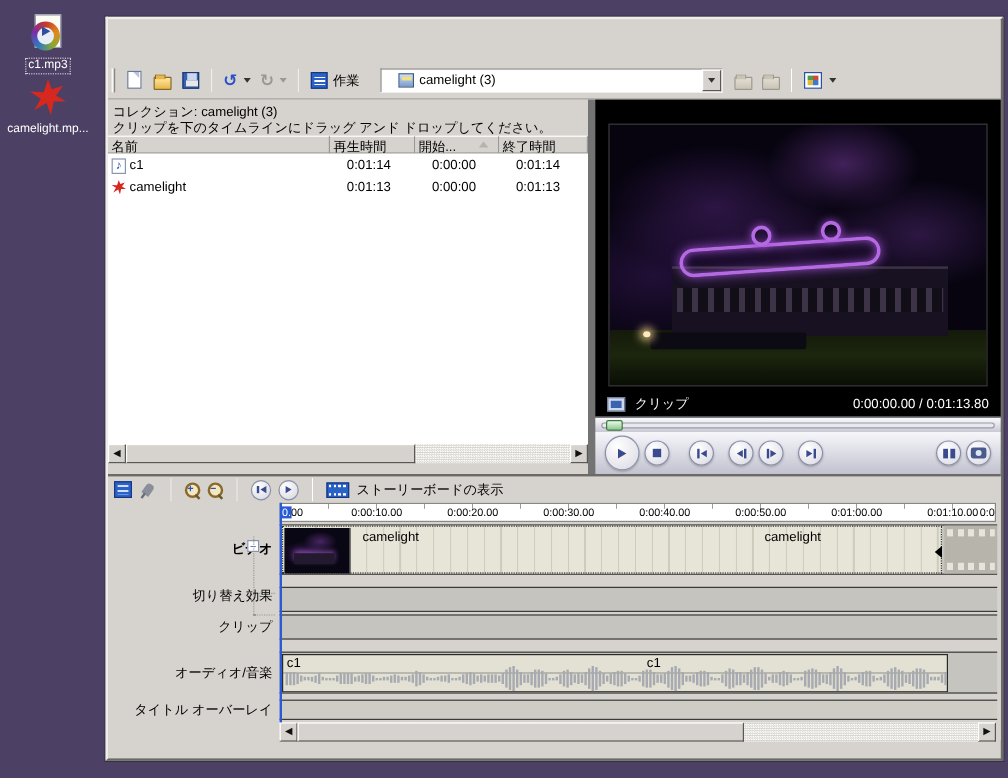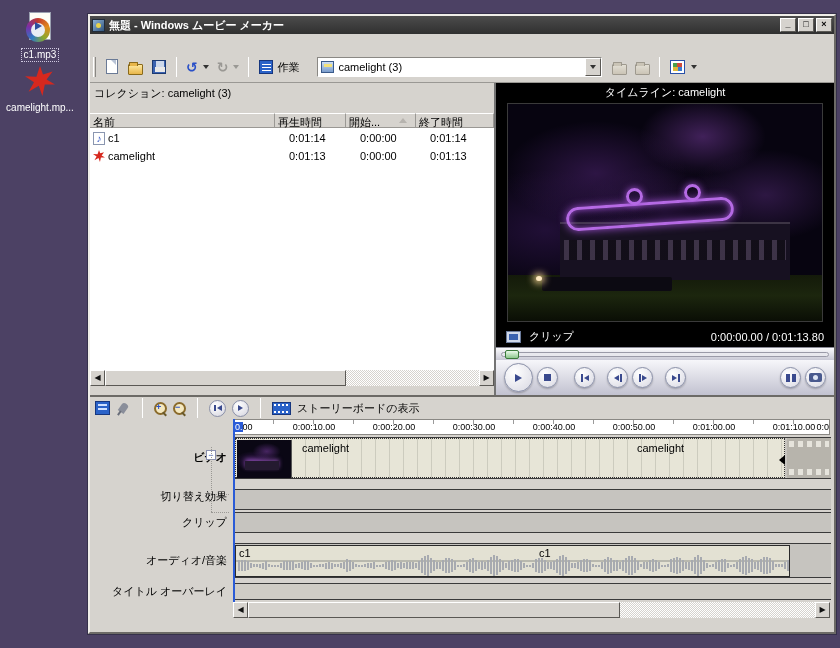--- a/index.html
+++ b/index.html
@@ -46,30 +46,30 @@
   .folder::before { content:""; position:absolute; left:0; top:-3px; width:7px; height:3px; background:#e8b64a; border:1px solid #8a6a1a; border-bottom:none; border-radius:1px 1px 0 0; }
   .folder.dim { filter:grayscale(.8); opacity:.55; }
   .icon-save { width:14px; height:14px; margin:1px; background:#3a62b0; border:1px solid #1c3a72; position:relative; }
   .icon-save::before { content:""; position:absolute; left:3px; top:0; width:8px; height:6px; background:#cdd8ea; }
   .icon-save::after { content:""; position:absolute; left:2px; bottom:1px; width:10px; height:5px; background:#e8e8e8; }
   .arrowglyph { font-size:14px; font-weight:bold; line-height:16px; }
   .blue { color:#2a50c8; } .gray { color:#9a9894; }
   .icon-tasks { width:14px; height:14px; background:#2a62c8; border:1px solid #16367e; margin:1px; position:relative; }
   .icon-tasks::after { content:""; position:absolute; left:2px; top:3px; width:9px; height:7px;
     background:repeating-linear-gradient(#fff 0 1px,transparent 1px 3px); }
-  .combo { width:285px; height:20px; background:#fff; border:1px solid; border-color:#8a8884 #fff #fff #8a8884; display:flex; align-items:center; padding-left:3px; gap:4px; margin-left:14px; }
+  .combo { width:285px; height:20px; background:#fff; border:1px solid; border-color:#8a8884 #fff #fff #8a8884; display:flex; align-items:center; padding-left:14px; gap:4px; margin-left:14px; }
   .combo .drop { margin-left:auto; width:16px; height:18px; background:#d6d3ce; border:1px solid; border-color:#fff #5a5854 #5a5854 #fff; display:flex; align-items:center; justify-content:center; }
   .icon-coll { width:13px; height:12px; background:linear-gradient(#cfe0f4,#7a9ccc); border:1px solid #3a5a8a; position:relative; }
   .icon-coll::after { content:""; position:absolute; left:2px; top:2px; width:8px; height:3px; background:#f4e27a; }
   .icon-views { width:15px; height:14px; border:1px solid #2a50a8; background:#fff; position:relative; margin:1px; }
   .icon-views::after { content:""; position:absolute; left:2px; top:2px; width:9px; height:8px;
     background:conic-gradient(#d04a3a 0 25%,#3a7ad0 0 50%,#e0b83a 0 75%,#4aa04a 0); }
 
   
-  .colpane { position:absolute; left:0; top:67px; width:406px; height:312px; background:#d6d3ce; border-right:2px solid #737373; }
+  .colpane { position:absolute; left:0; top:67px; width:406px; height:312px; background:#d6d3ce; border-right:6px solid #737373; }
   .colttl { position:absolute; left:4px; top:3px; font-size:11px; }
   .colhint { position:absolute; left:4px; top:16px; font-size:11px; }
   .listhead { position:absolute; left:0; top:30px; right:0; height:15px; background:#d6d3ce; display:flex; }
   .hcell { border-right:1px solid #9a9894; border-top:1px solid #fff; border-bottom:1px solid #9a9894; padding:1px 3px; position:relative; background:#d6d3ce; }
   .listbody { position:absolute; left:0; top:45px; right:0; bottom:25px; background:#fff; }
   .lrow { position:absolute; left:0; right:0; height:18px; display:flex; align-items:center; }
   .lrow .c0 { width:185px; display:flex; align-items:center; gap:3px; padding-left:3px; }
   .lrow .c1 { width:71px; padding-left:14px; } .lrow .c2 { width:70px; padding-left:14px; } .lrow .c3 { padding-left:14px; }
   .noteicon { width:12px; height:13px; background:#fff; border:1px solid #8a96b0; color:#2a4ec0; font-size:10px; line-height:12px; text-align:center; }
   .sortup { width:0; height:0; border-left:4px solid transparent; border-right:4px solid transparent; border-bottom:5px solid #b6b3ae; position:absolute; right:8px; top:4px; }
@@ -185,27 +185,20 @@
 </div>
 <div class="dicon" style="left:2px; top:64px;">
   <div class="img">
       <div class="redstar"></div>
     </div>
   <span class="lbl">camelight.mp...</span>
 </div>
 
 <div class="win">
 
-  <div class="titlebar">
-    <div class="appicon"></div>
-    <div class="ttl">無題 - Windows ムービー メーカー</div>
-    <div class="winbtn">_</div>
-    <div class="winbtn">□</div>
-    <div class="winbtn">×</div>
-  </div>
 
 
   <div class="toolbar">
     <div class="grip" style="position:static; height:20px; margin:0 4px 0 3px;"></div>
     <div class="tbtn">
         <span class="ico16"><span class="icon-newdoc ico16"></span></span>
       </div>
     <div class="tbtn">
         <span class="folder"></span>
       </div>
@@ -241,20 +234,21 @@
       </div>
     <div class="tsep"></div>
     <div class="tbtn">
         <span class="icon-views"></span>
         <span class="ddarrow"></span>
       </div>
   </div>
 
   <div class="colpane">
     <div class="colttl">コレクション: camelight (3)</div>
+    <div class="colhint">クリップを下のタイムラインにドラッグ アンド ドロップしてください。</div>
     <div class="listhead">
       <div class="hcell" style="width:185px">名前</div>
       <div class="hcell" style="width:71px">再生時間</div>
       <div class="hcell" style="width:70px"><span>開始...</span><span class="sortup"></span></div>
       <div class="hcell" style="flex:1">終了時間</div>
     </div>
     <div class="listbody">
       <div class="lrow" style="top:1px">
         <div class="c0">
             <span class="noteicon">♪</span>
@@ -275,21 +269,20 @@
       </div>
     </div>
     <div class="sbarh" style="left:0; right:0; bottom:9px;">
       <div class="sarrow" style="left:0">◀</div>
       <div class="sthumb" style="left:15px; width:241px;"></div>
       <div class="sarrow" style="right:0">▶</div>
     </div>
   </div>
 
   <div class="prevpane">
-    <div class="prevttl">タイムライン: camelight</div>
     <div class="screen">
       <div class="ground"></div>
       <div class="building">
           <div class="windows"></div>
         </div>
       <div class="neon"></div>
       <div class="loop" style="left:118px; top:84px;"></div>
       <div class="loop" style="left:176px; top:80px;"></div>
       <div class="vehicle"></div>
       <div class="headlight"></div>

